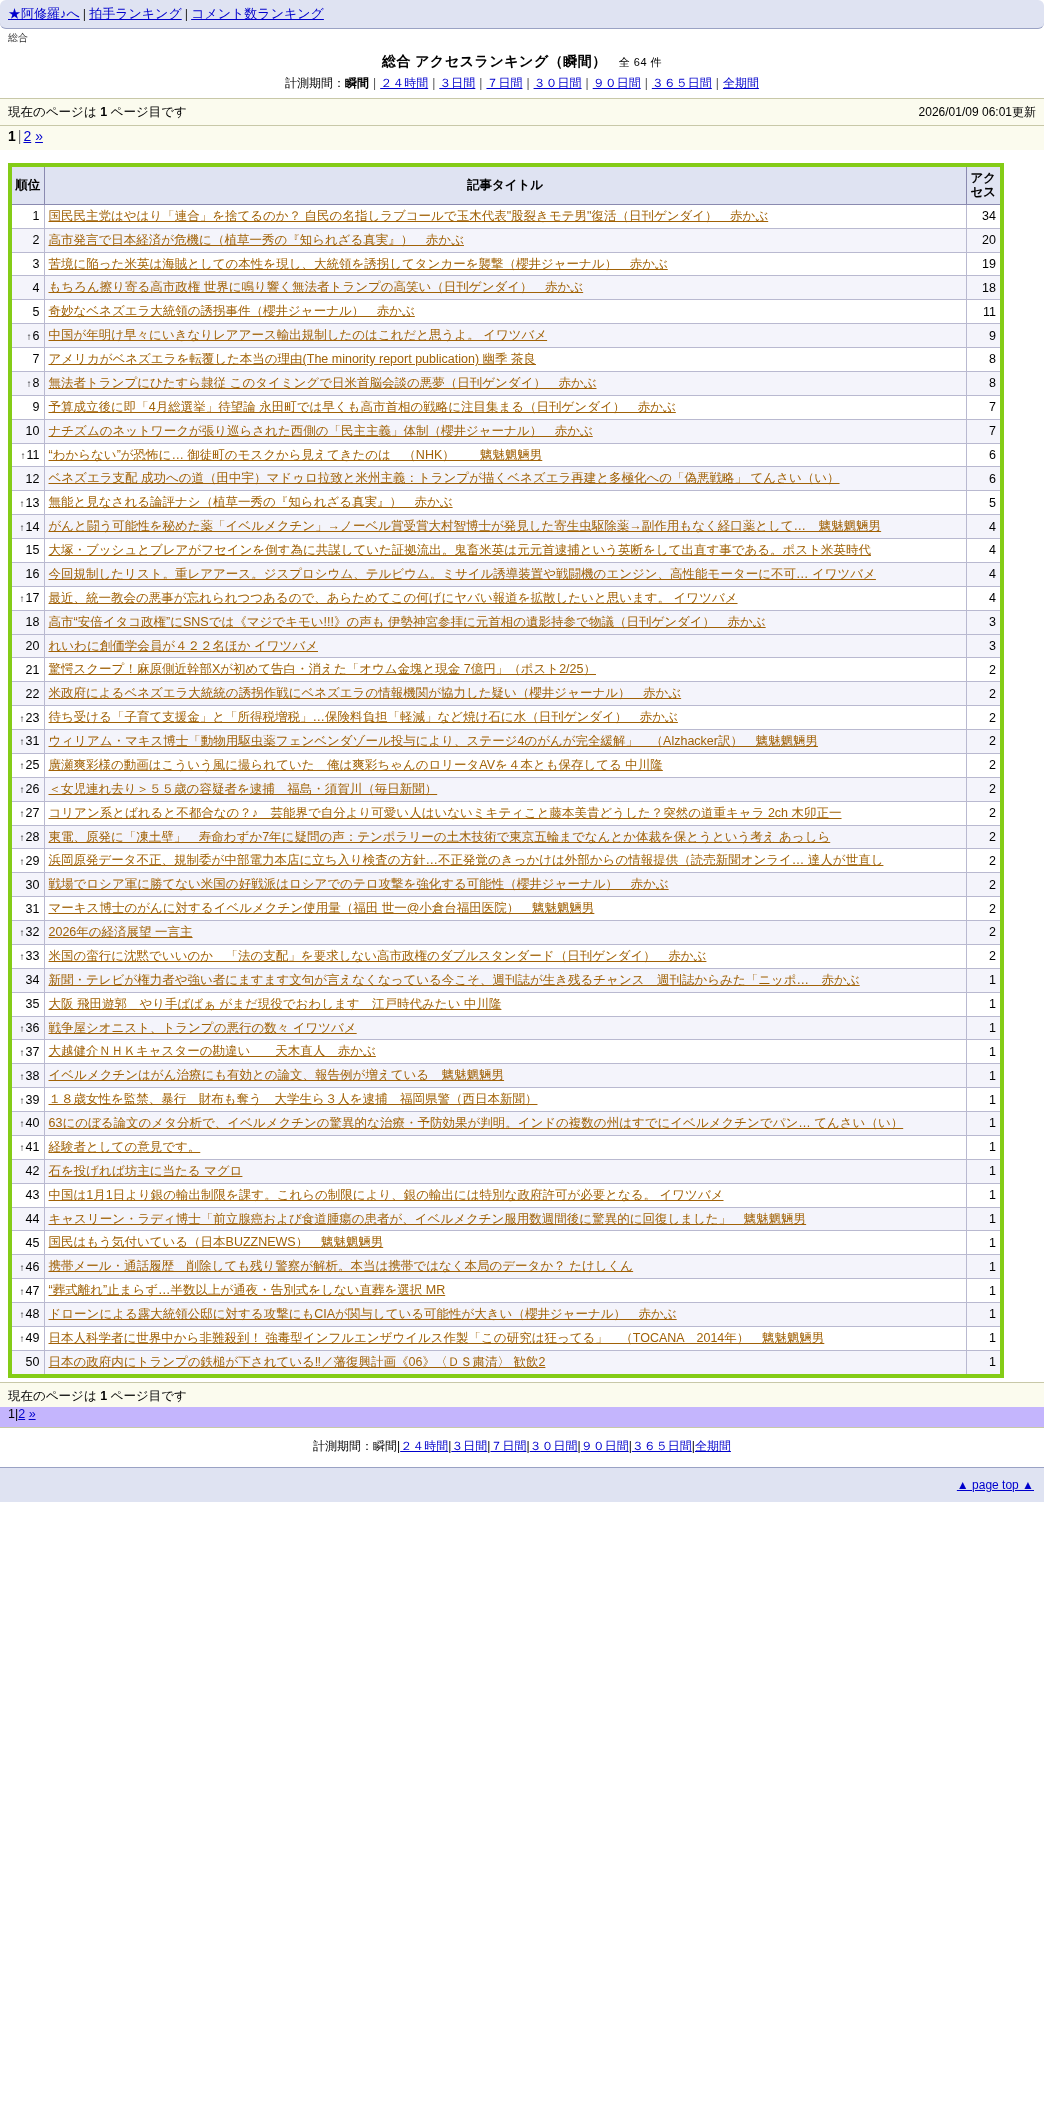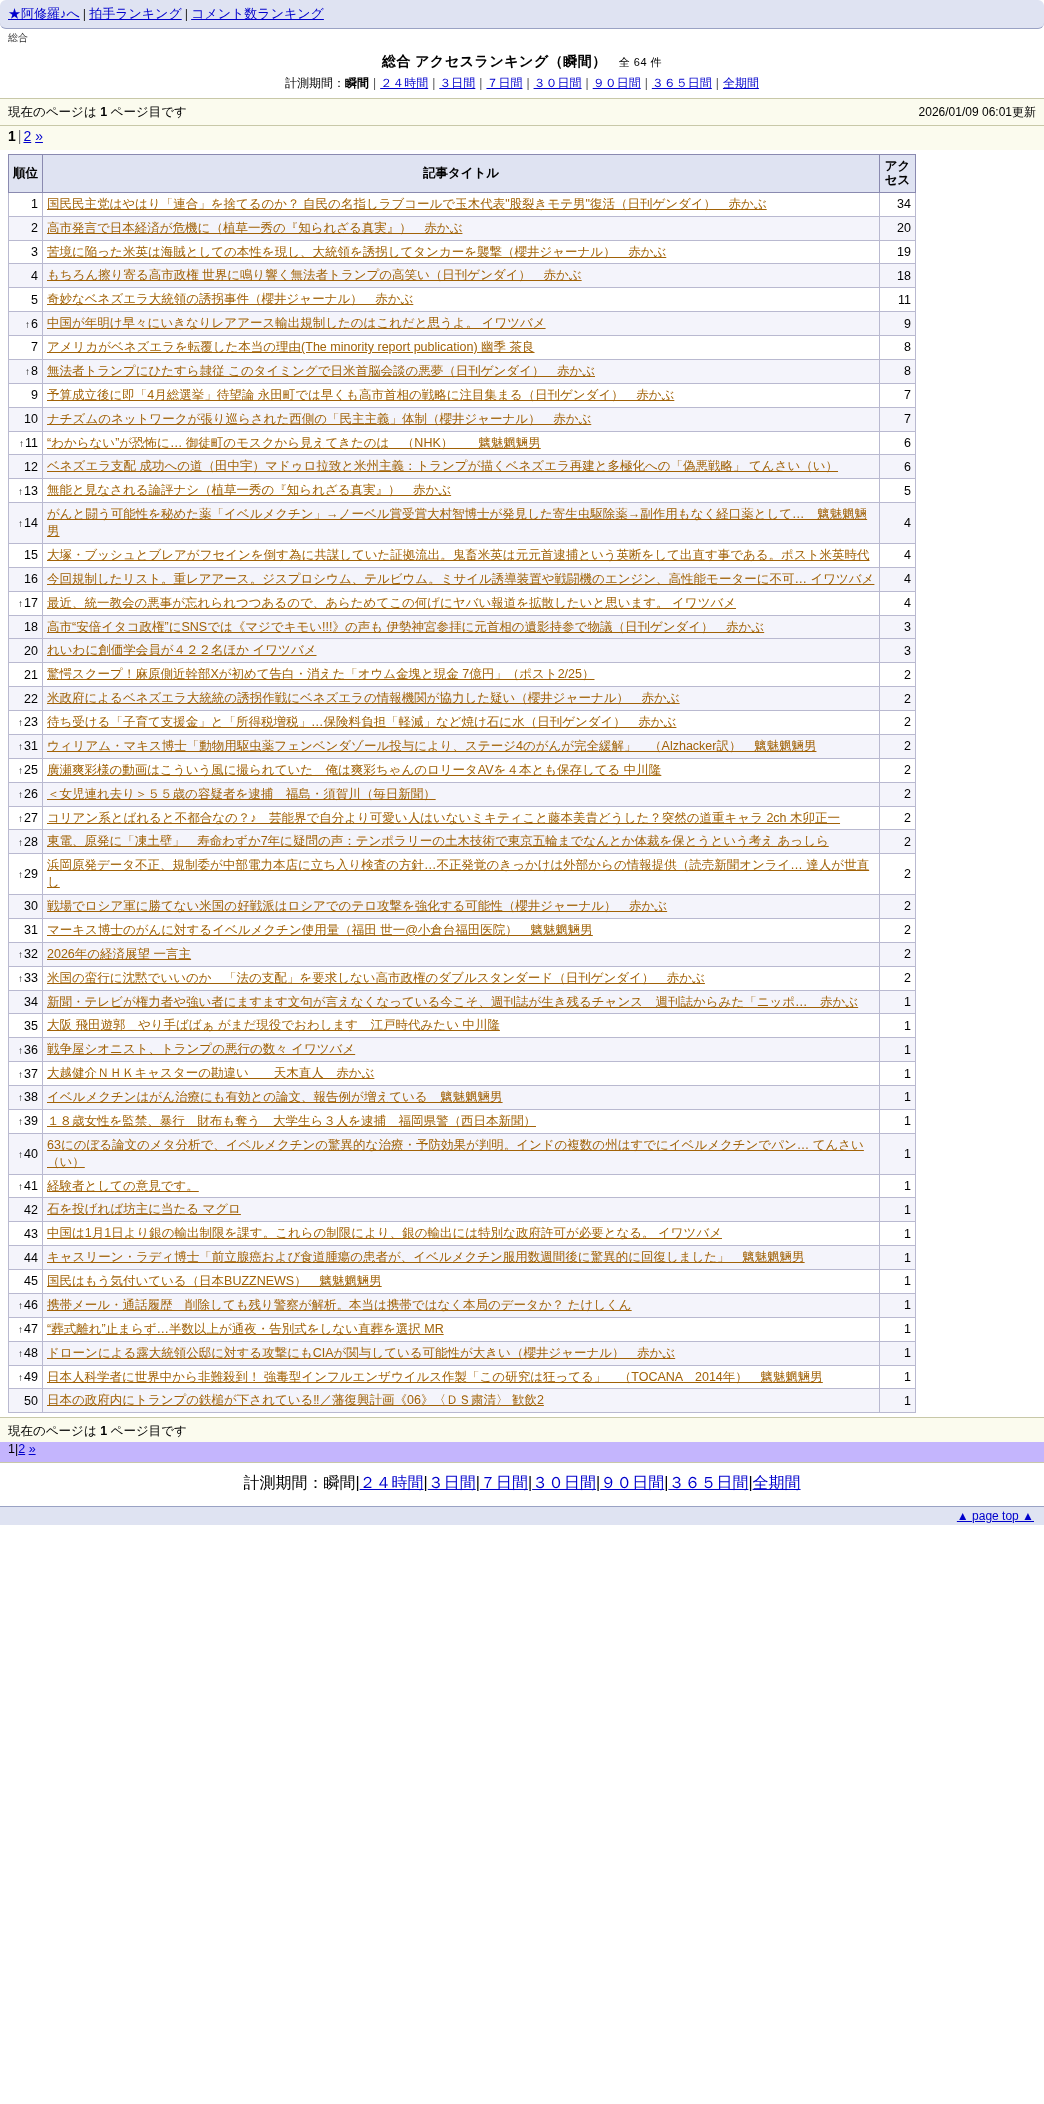--- a/index.html
+++ b/index.html
@@ -67,24 +67,24 @@
   .pager {
     background: #fbfbee;
     padding: 2px 8px 6px 8px;
     font-size: 14px;
   }
   .pager .cur { font-weight: bold; }
   .pager .bar { color: #777; padding: 0 2px; }
 
   
   table.rank {
-    width: 908px;
-    margin: 4px 8px 0 8px;
+    width: 996px;
+    margin: 13px 8px 0 8px;
     border-collapse: collapse;
-    border: 1px solid #84cc16;
+    border: 4px solid #84cc16;
   }
   table.rank th {
     background: #dfe3f2;
     border: 1px solid #8a8ab0;
     font-size: 12.5px;
     font-weight: bold;
     padding: 4px 2px;
     text-align: center;
   }
   th.c-rank { width: 34px; line-height: 1.15; }
@@ -123,28 +123,28 @@
     margin-top: 4px;
   }
   .foot-pager {
     background: #c4b5fd;
     border-bottom: 1px solid #c8c8a8;
     padding: 0 8px 6px 8px;
     font-size: 12.5px;
   }
   .foot-period {
     text-align: center;
-    font-size: 16px;
+    font-size: 12px;
     padding: 10px 0 12px 0;
   }
   .pagetop {
     background: #dfe3f2;
     border-top: 1px solid #9aa2c4;
     text-align: right;
-    padding: 2px 10px;
+    padding: 10px 10px;
     font-size: 12px;
   }
   .pagetop a { color: #0000cc; }
 </style>
 </head>
 <body>
 
 <div class="topbar">
   <a href="#">★阿修羅♪へ</a><span class="sep">|</span><a href="#">拍手ランキング</a><span class="sep">|</span><a href="#">コメント数ランキング</a>
 </div>

